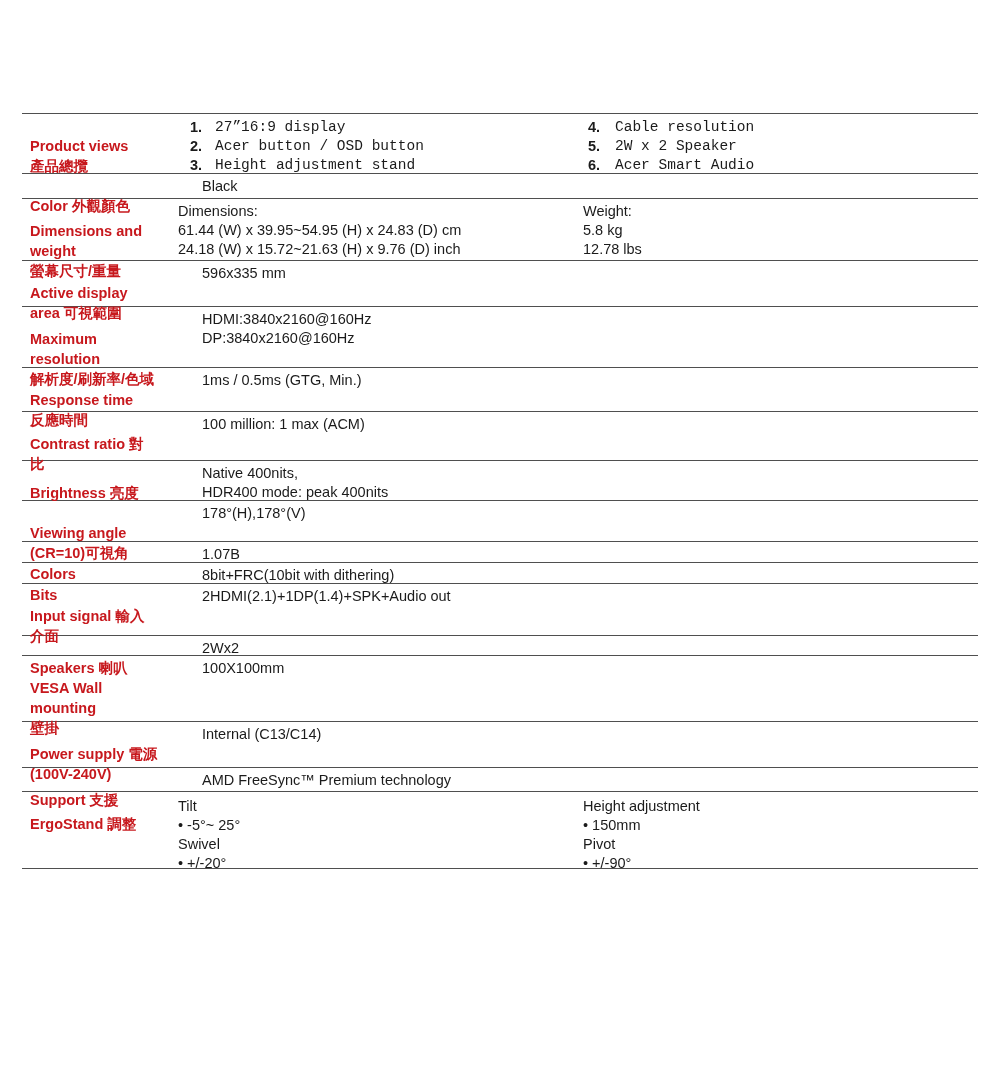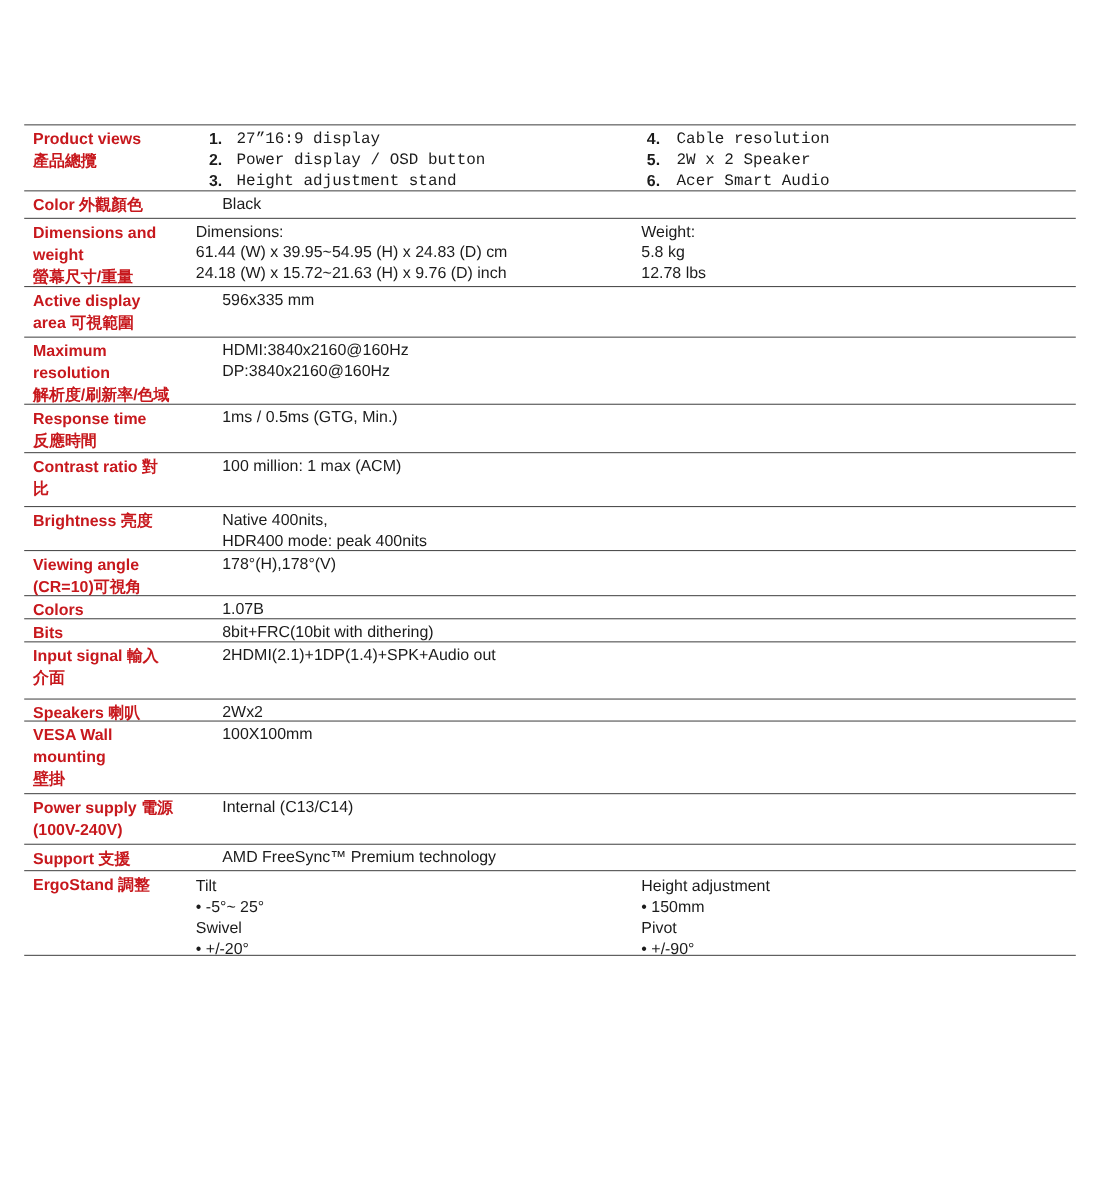--- a/index.html
+++ b/index.html
@@ -14,21 +14,21 @@
   }
   .row{
     display:flex;box-sizing:border-box;
     border-top:1.7px solid #4f4f4f;
     font-size:14.5px;
   }
   .c-label{
     width:151px;flex:0 0 151px;box-sizing:border-box;
     padding:3px 4px 0 8px;
     font-weight:bold;color:var(--red);
-    line-height:20px;white-space:pre-line;
+    line-height:20px;white-space:pre-line;margin-top:19px;
   }
   .c-val{
     width:397px;flex:0 0 397px;box-sizing:border-box;
     padding:3px 6px 0 5px;
     line-height:19px;white-space:pre-line;
   }
   .c-val.wide{flex:1 1 auto;width:auto;margin-left:24px;}
   .c-val2{
     flex:1 1 auto;box-sizing:border-box;
     padding:3px 6px 0 13px;
@@ -50,21 +50,21 @@
   <div class="row" style="height:60px">
     <div class="c-label">Product views
 產品總攬</div>
     <div class="c-val list">
       <div class="li">
           <span class="num">1.</span>
           <span class="litext">27”16:9 display</span>
         </div>
       <div class="li">
           <span class="num">2.</span>
-          <span class="litext">Power display / OSD button</span>
+          <span class="litext">Acer button / OSD button</span>
         </div>
       <div class="li">
           <span class="num">3.</span>
           <span class="litext">Height adjustment stand</span>
         </div>
     </div>
     <div class="c-val2 list" style="padding-left:0">
       <div class="li">
           <span class="num2">4.</span>
           <span class="litext">Cable resolution</span>

